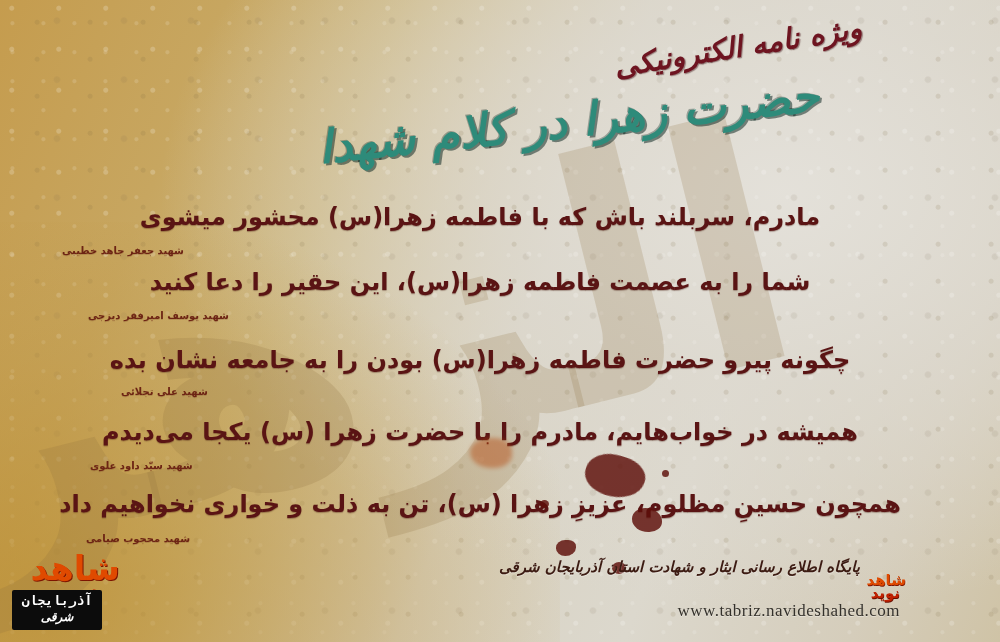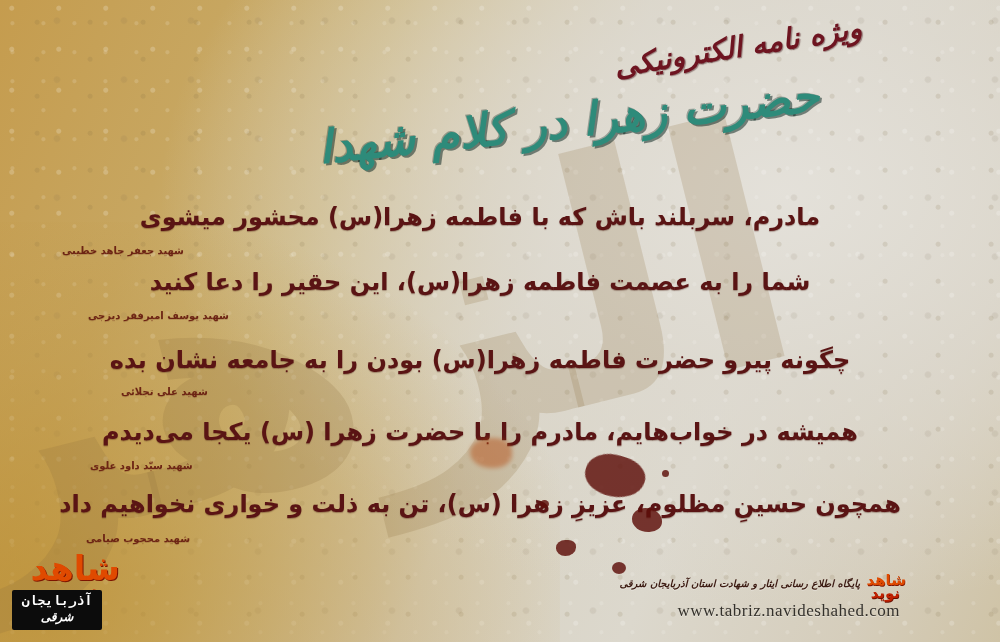--- a/index.html
+++ b/index.html
@@ -129,22 +129,22 @@
     position:absolute;right:2px;top:0;
     direction:rtl;font-size:15px;font-weight:bold;
     color:var(--logo_orange);text-shadow:0.5px 0.5px 0 #7e1500;
   }
   .small-logo .w2{
     position:absolute;right:8px;top:13px;
     direction:rtl;font-size:15px;font-weight:bold;
     color:var(--logo_red);text-shadow:0.5px 0.5px 0 #6a0e00;
   }
   .credit{
-    position:absolute;right:140px;top:578px;
-    direction:rtl;font-size:10px;font-weight:bold;font-style:italic;
+    position:absolute;right:140px;top:558px;
+    direction:rtl;font-size:15px;font-weight:bold;font-style:italic;
     color:#3c1b12;
     text-shadow:0 1px 0 rgba(255,255,255,0.35);
     white-space:nowrap;
   }
   .url{
     position:absolute;right:100px;top:601px;
     font-family:"Liberation Serif","DejaVu Serif",serif;
     font-size:17px;color:var(--url_gray);
     letter-spacing:0.5px;
     text-shadow:0 1px 0 rgba(255,255,255,0.4);

